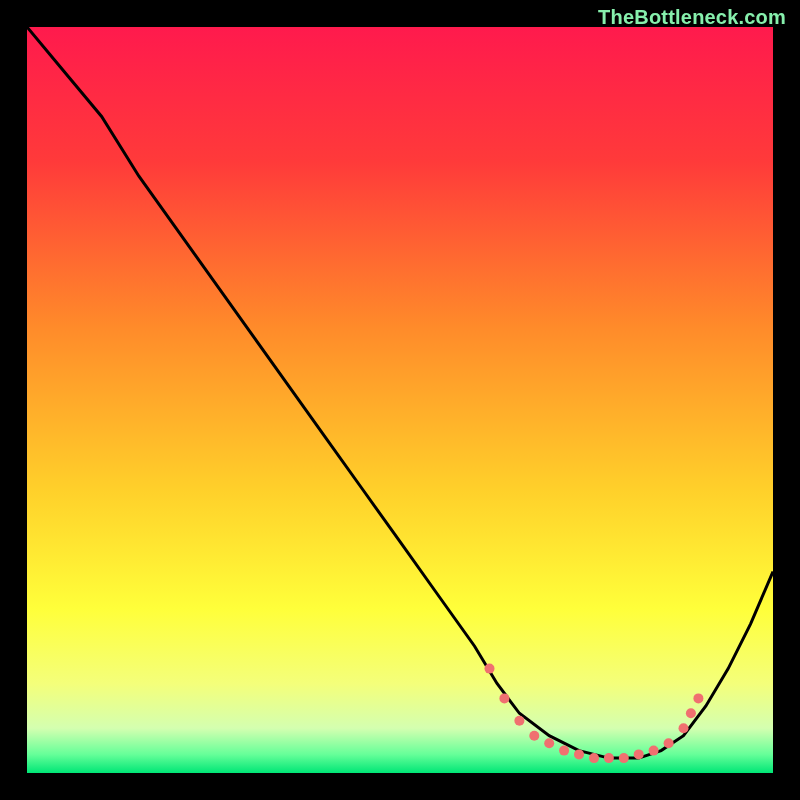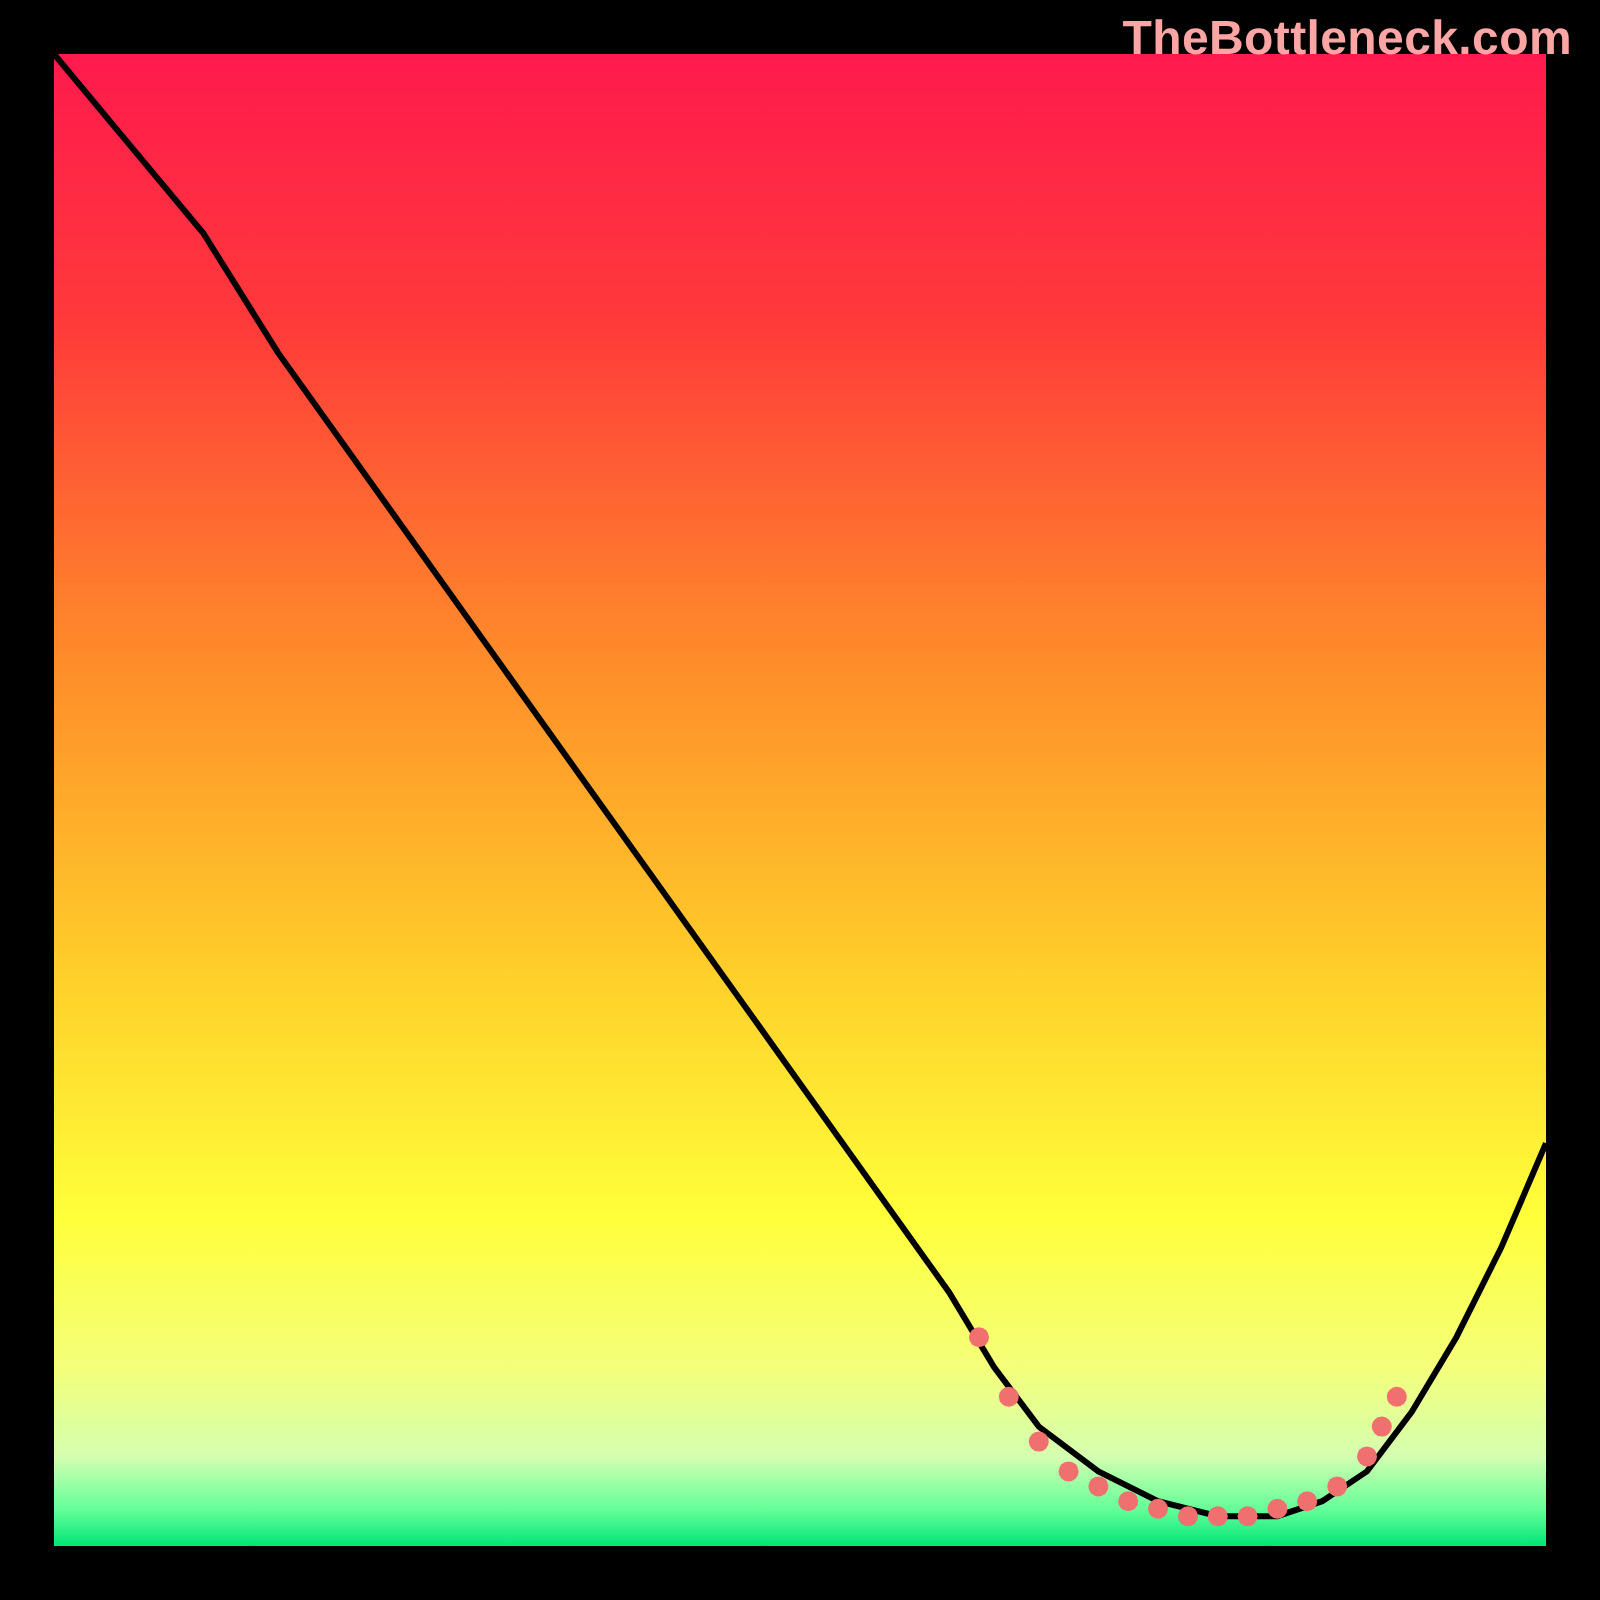--- a/index.html
+++ b/index.html
@@ -14,22 +14,22 @@
   .frame {
     position: relative;
     width: 800px;
     height: 800px;
     background: #000;
   }
   .watermark {
     position: absolute;
     top: 6px;
     right: 14px;
-    color: #fca5a5;
-    font-size: 24px;
+    color: #86efac;
+    font-size: 20px;
     font-weight: 600;
     letter-spacing: 0.2px;
     z-index: 3;
     user-select: none;
   }
   .plot {
     position: absolute;
     left: 27px;
     top: 27px;
     width: 746px;

